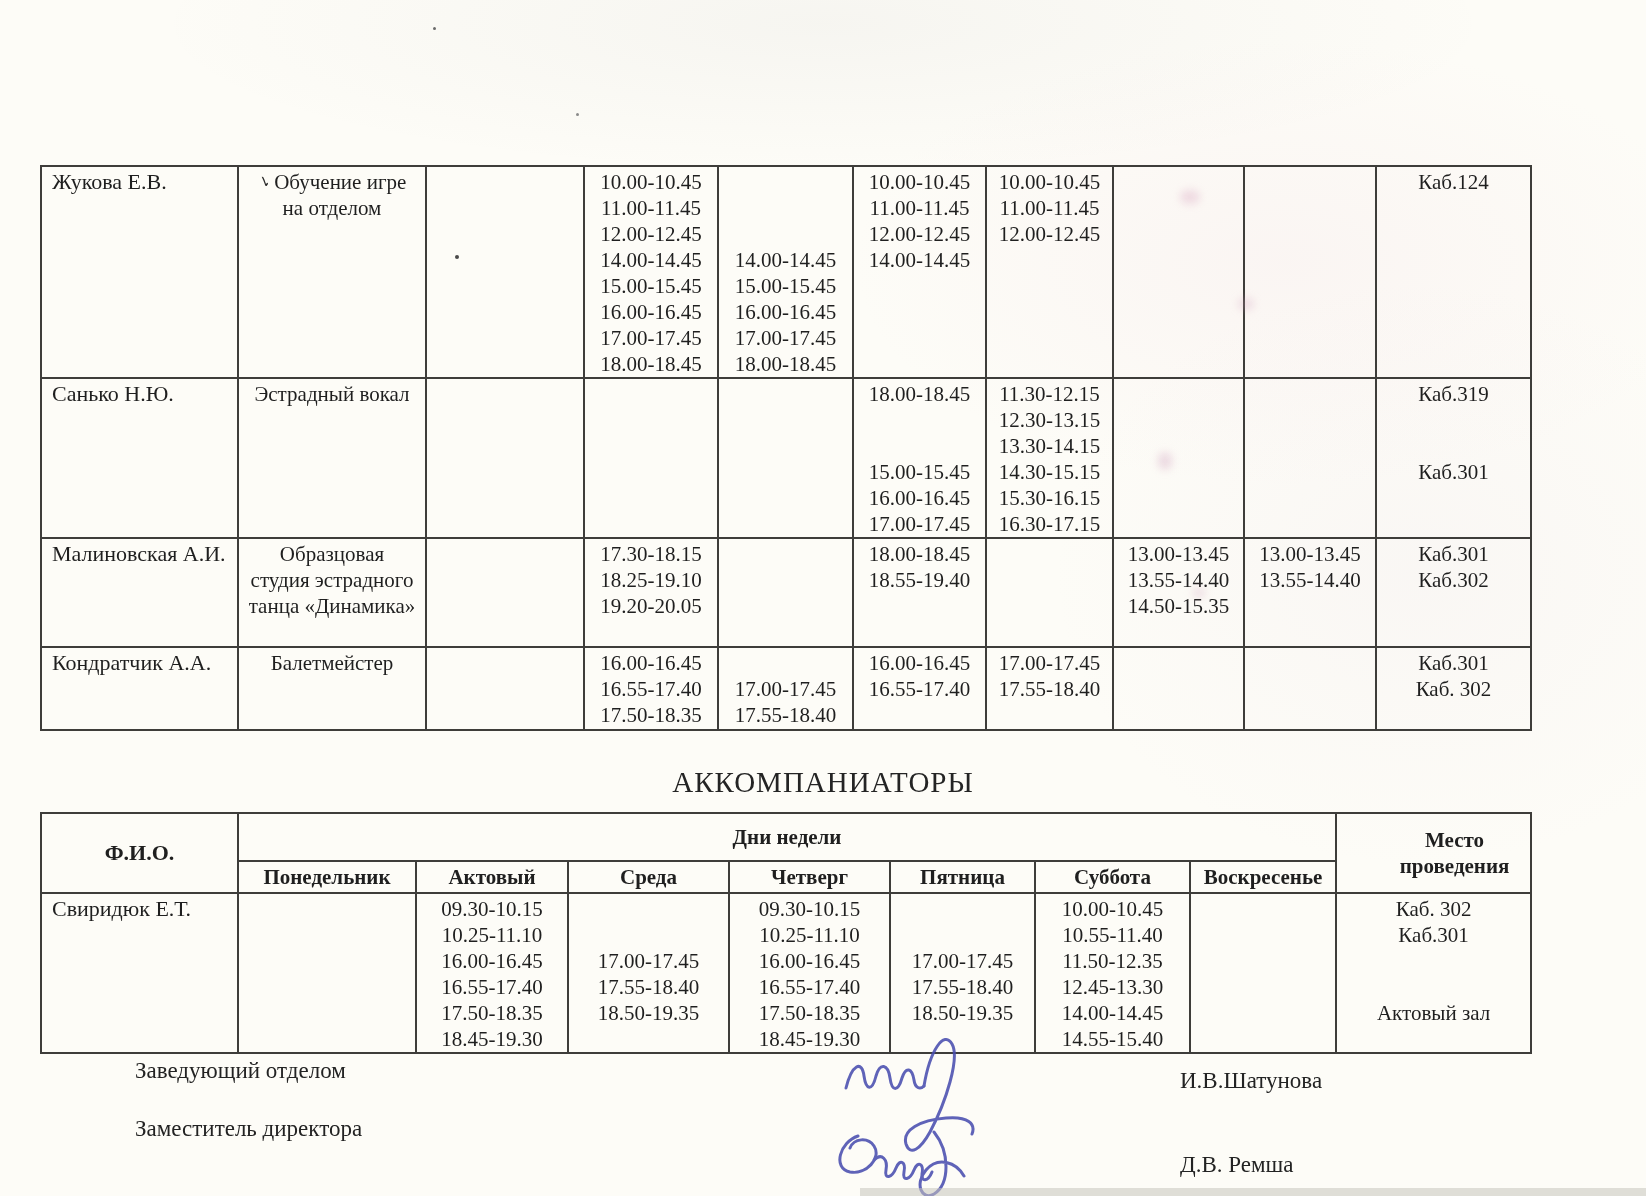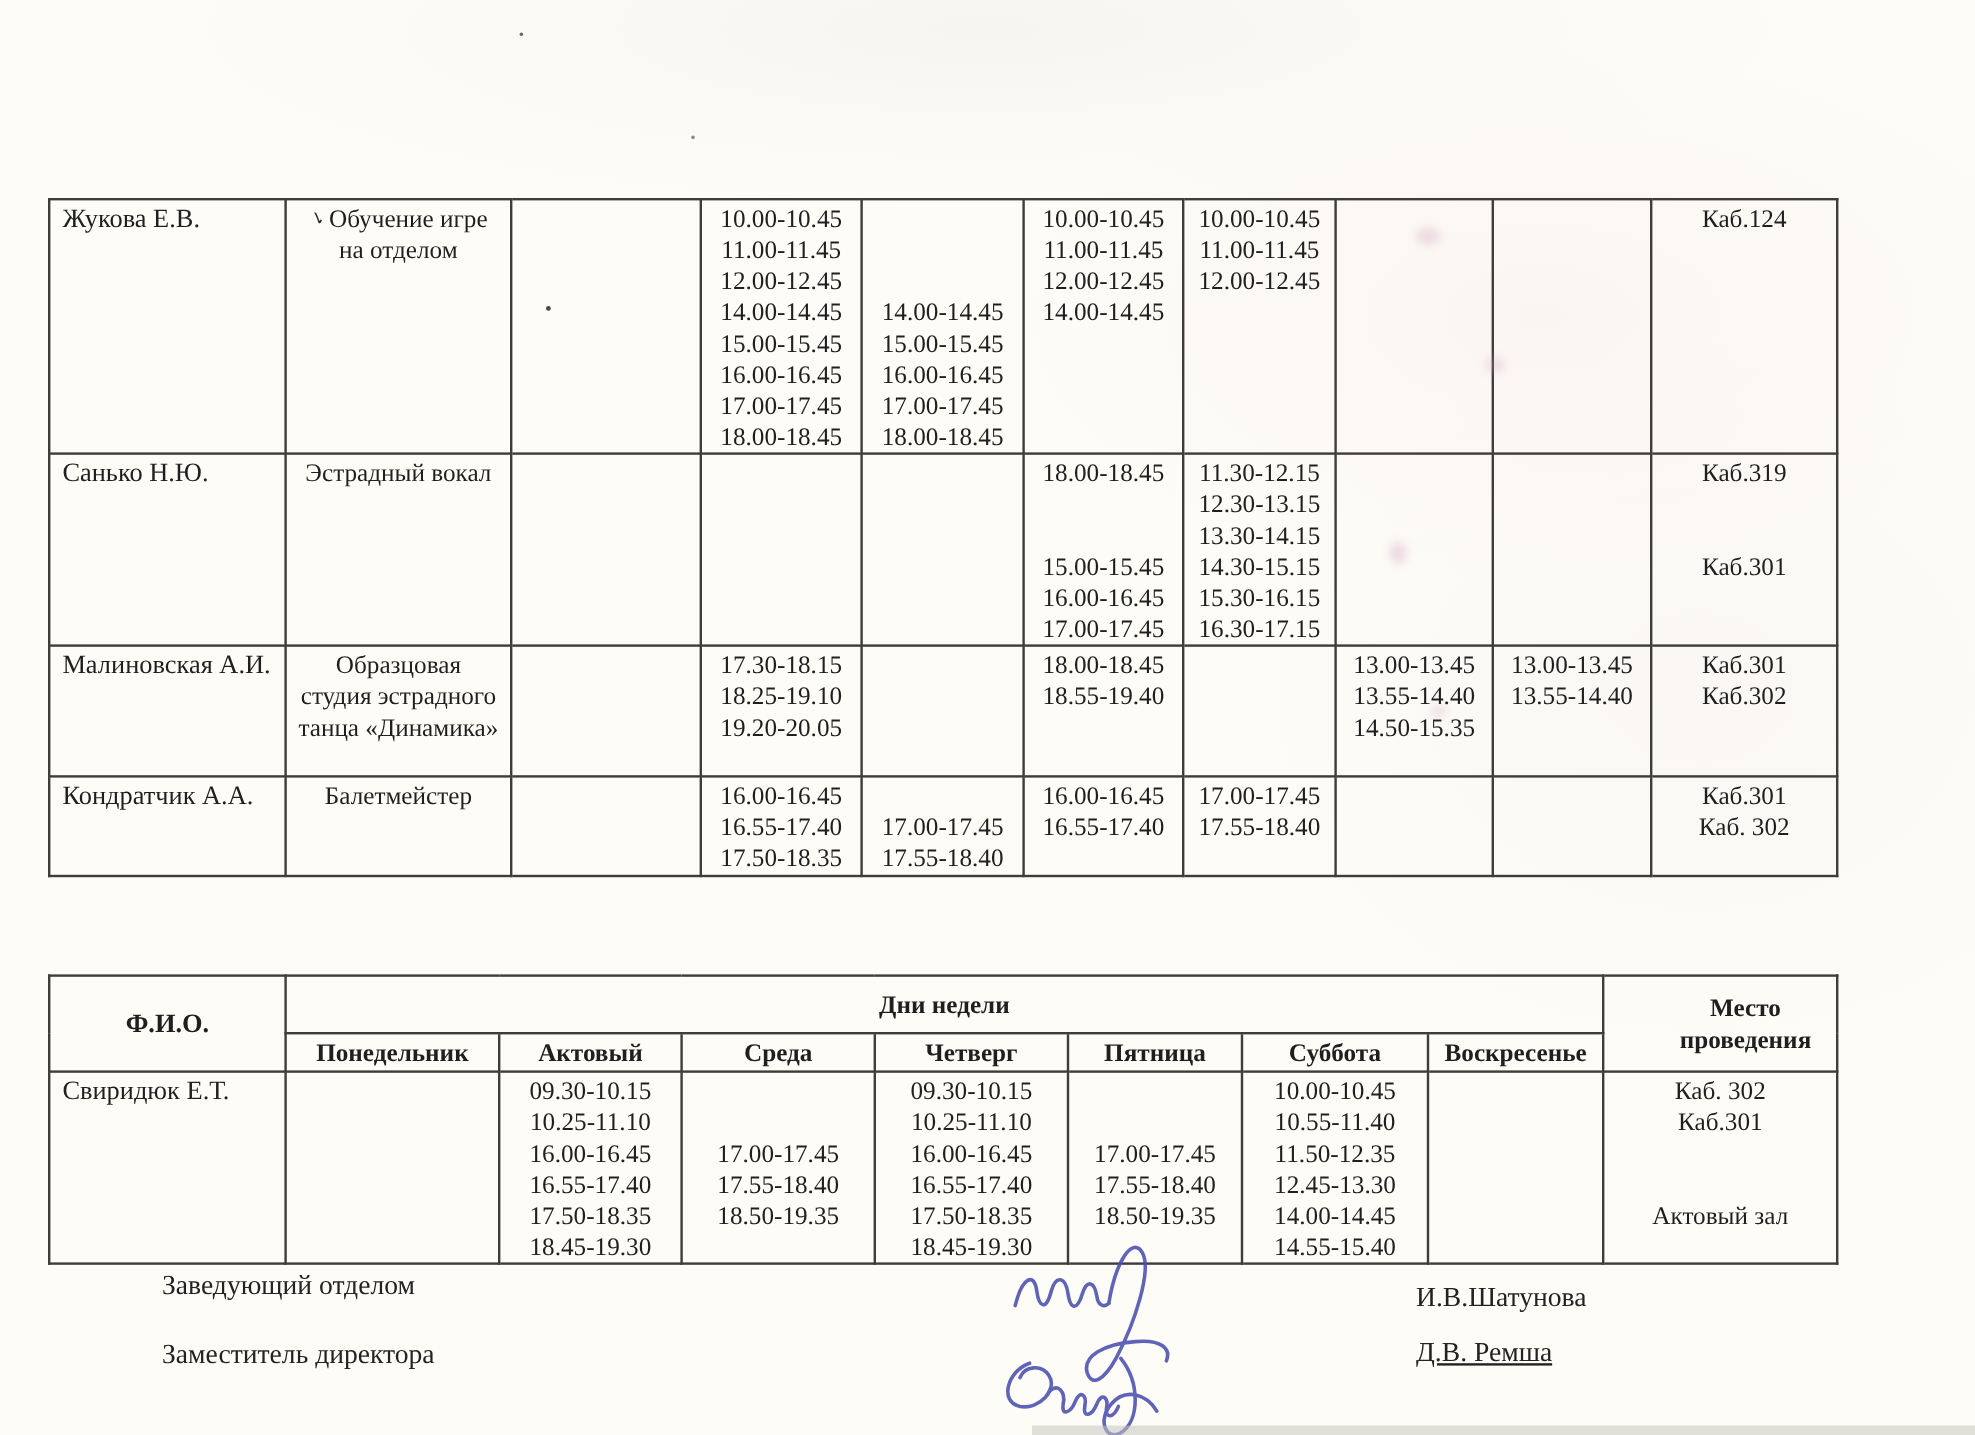--- a/index.html
+++ b/index.html
@@ -36,21 +36,21 @@
   tr.days-row th{font-size:21px;height:30px;font-family:Liberation Serif, serif;}
   .doc-title{
     position:absolute;left:0;top:766px;width:100%;
     text-align:center;font-size:29px;letter-spacing:1px;color:#242424;
   }
   .foot-label{position:absolute;left:135px;font-size:23px;color:#232323;}
   .foot-name{position:absolute;left:1180px;font-size:23px;color:#232323;}
   #foot-label-0{top:1058px;}
   #foot-name-0{top:1068px;}
   #foot-label-1{top:1116px;}
-  #foot-name-1{top:1114px;text-decoration:underline;}
+  #foot-name-1{top:1152px;}
   .signature{position:absolute;left:822px;top:1036px;width:220px;height:160px;pointer-events:none;}
   .artifact{position:absolute;border-radius:50%;pointer-events:none;}
   .smudge{filter:blur(4px);}
   .edge-band{position:absolute;left:860px;top:1188px;width:786px;height:8px;background:#c7c4be;opacity:.55;pointer-events:none;}
 </style>
 </head>
 <body>
 
 <div class="page">
 
@@ -213,20 +213,21 @@
           <td></td>
           <td></td>
           <td>
             <div class="ln">Каб.301</div>
             <div class="ln">Каб. 302</div>
           </td>
         </tr>
       </tbody>
   </table>
 
+  <div class="doc-title">АККОМПАНИАТОРЫ</div>
 
   <table class="sched" id="bottom-table">
     <colgroup>
       <col style="width:197px">
         <col style="width:178px">
         <col style="width:152px">
       <col style="width:161px">
         <col style="width:161px">
         <col style="width:145px">
       <col style="width:155px">

